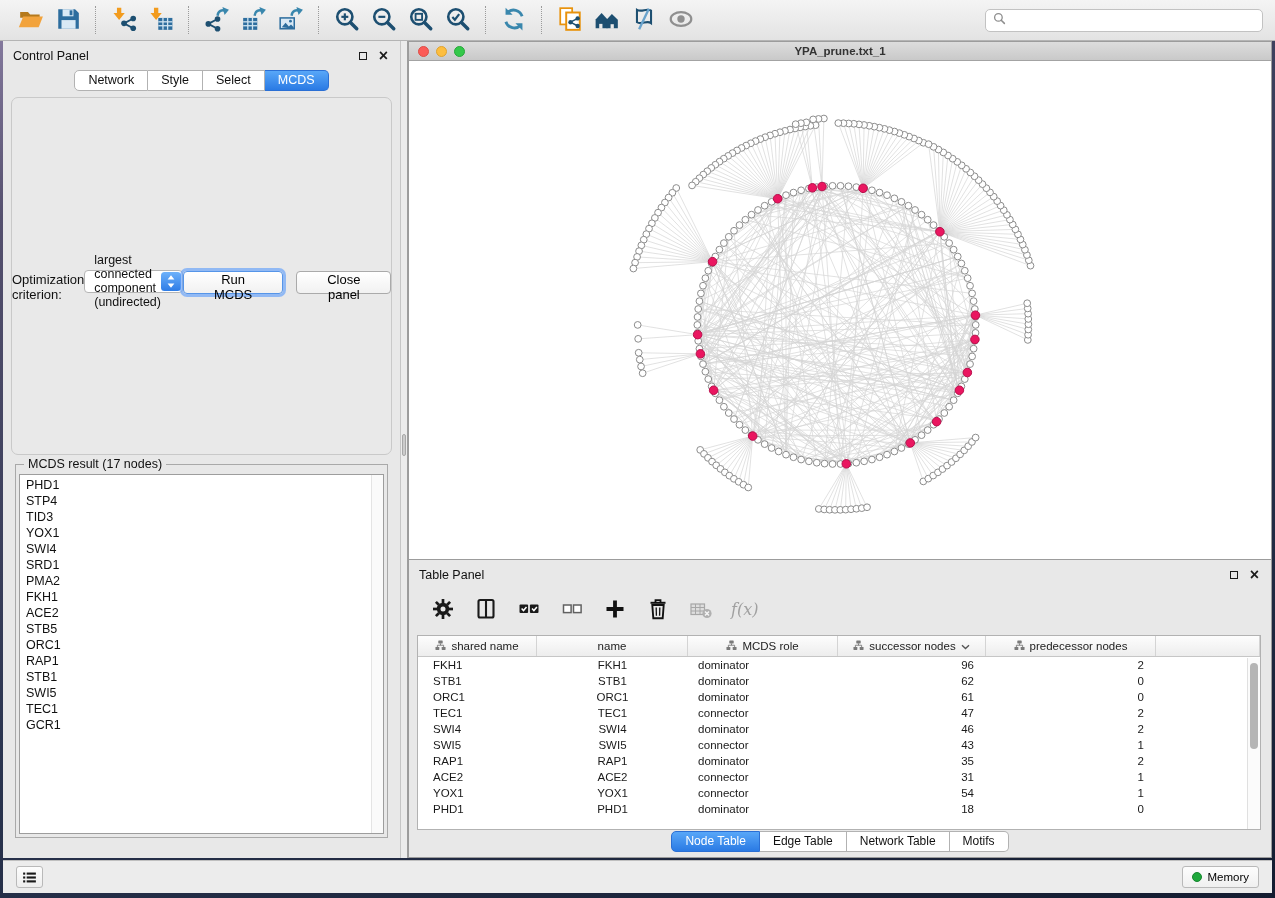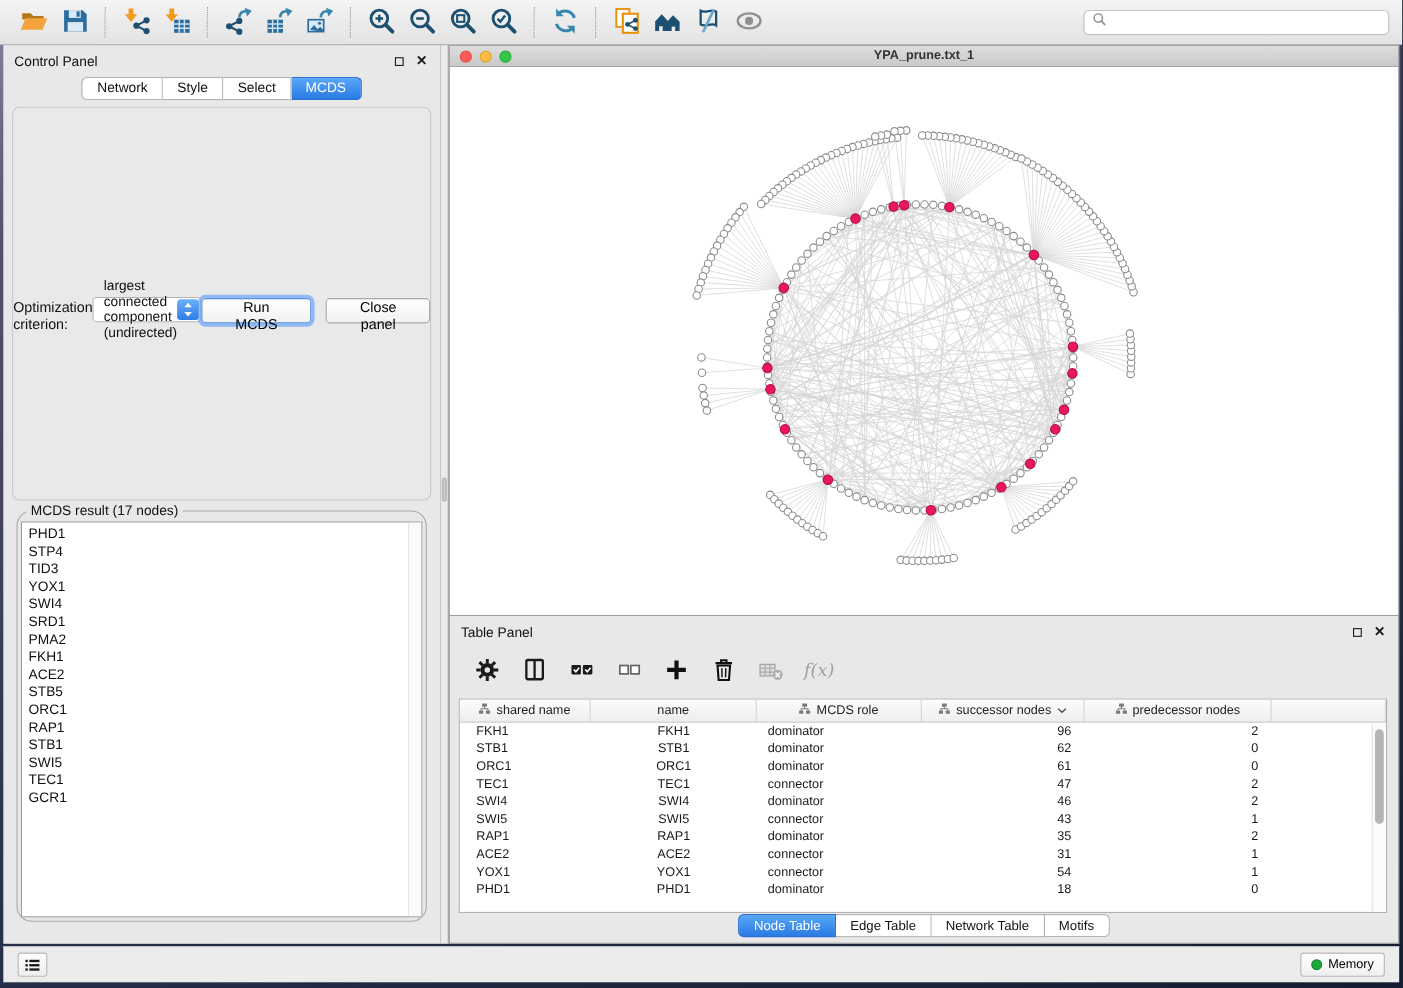--- a/index.html
+++ b/index.html
@@ -42,21 +42,21 @@
   .opt-label{margin-top:21px;font-size:13px;}
   .select{margin-top:10px;width:313px;height:23px;background:#fff;border:1px solid #b5b5b5;
     border-radius:4px;display:flex;align-items:center;padding:0 1px 0 9px;}
   .select-text{flex:1;font-size:12.5px;}
   .select-stepper{width:20px;height:19px;border-radius:3.5px;
     background:linear-gradient(#6db1fa,#2e7ce6);display:flex;align-items:center;justify-content:center;}
   .btn-row{margin-top:13px;display:flex;gap:13px;}
   .mac-btn{height:23px;padding:0 30px;background:linear-gradient(#ffffff,#f1f1f1);
     border:1px solid #aaa;border-radius:4px;font-size:13px;font-family:"Liberation Sans",sans-serif;}
   .mac-btn.focused{box-shadow:0 0 0 3px rgba(98,160,250,.65);border-color:#5695e8;}
-  .result-group{flex:1;margin:9px 12px 20px;border:1px solid #a9a9a9;border-radius:14px;
+  .result-group{flex:1;margin:9px 12px 20px;border:1px solid #a9a9a9;border-radius:0;
     position:relative;background:#e8e8e8;min-height:0;padding:9px 3px 3px;}
   .group-legend{position:absolute;top:-8px;left:8px;background:#e8e8e8;padding:0 4px;font-size:12.5px;}
   .result-list{height:100%;background:#fff;border:1px solid #9d9d9d;overflow:hidden;position:relative;}
   .result-scroll{position:absolute;top:0;right:0;bottom:0;width:12px;background:#fafafa;border-left:1px solid #e4e4e4;}
   .list-item{font-size:12.5px;line-height:16px;padding-left:6px;}
   .result-items{padding-top:2px;}
   
   .v-splitter{width:8px;background:#ececec;border-left:1px solid #c6c6c6;border-right:1px solid #9e9e9e;position:relative;}
   .v-splitter .grip{position:absolute;top:393px;left:1px;width:4px;height:22px;background:#cccccc;border:1px solid #a8a8a8;border-radius:2px;}
   

